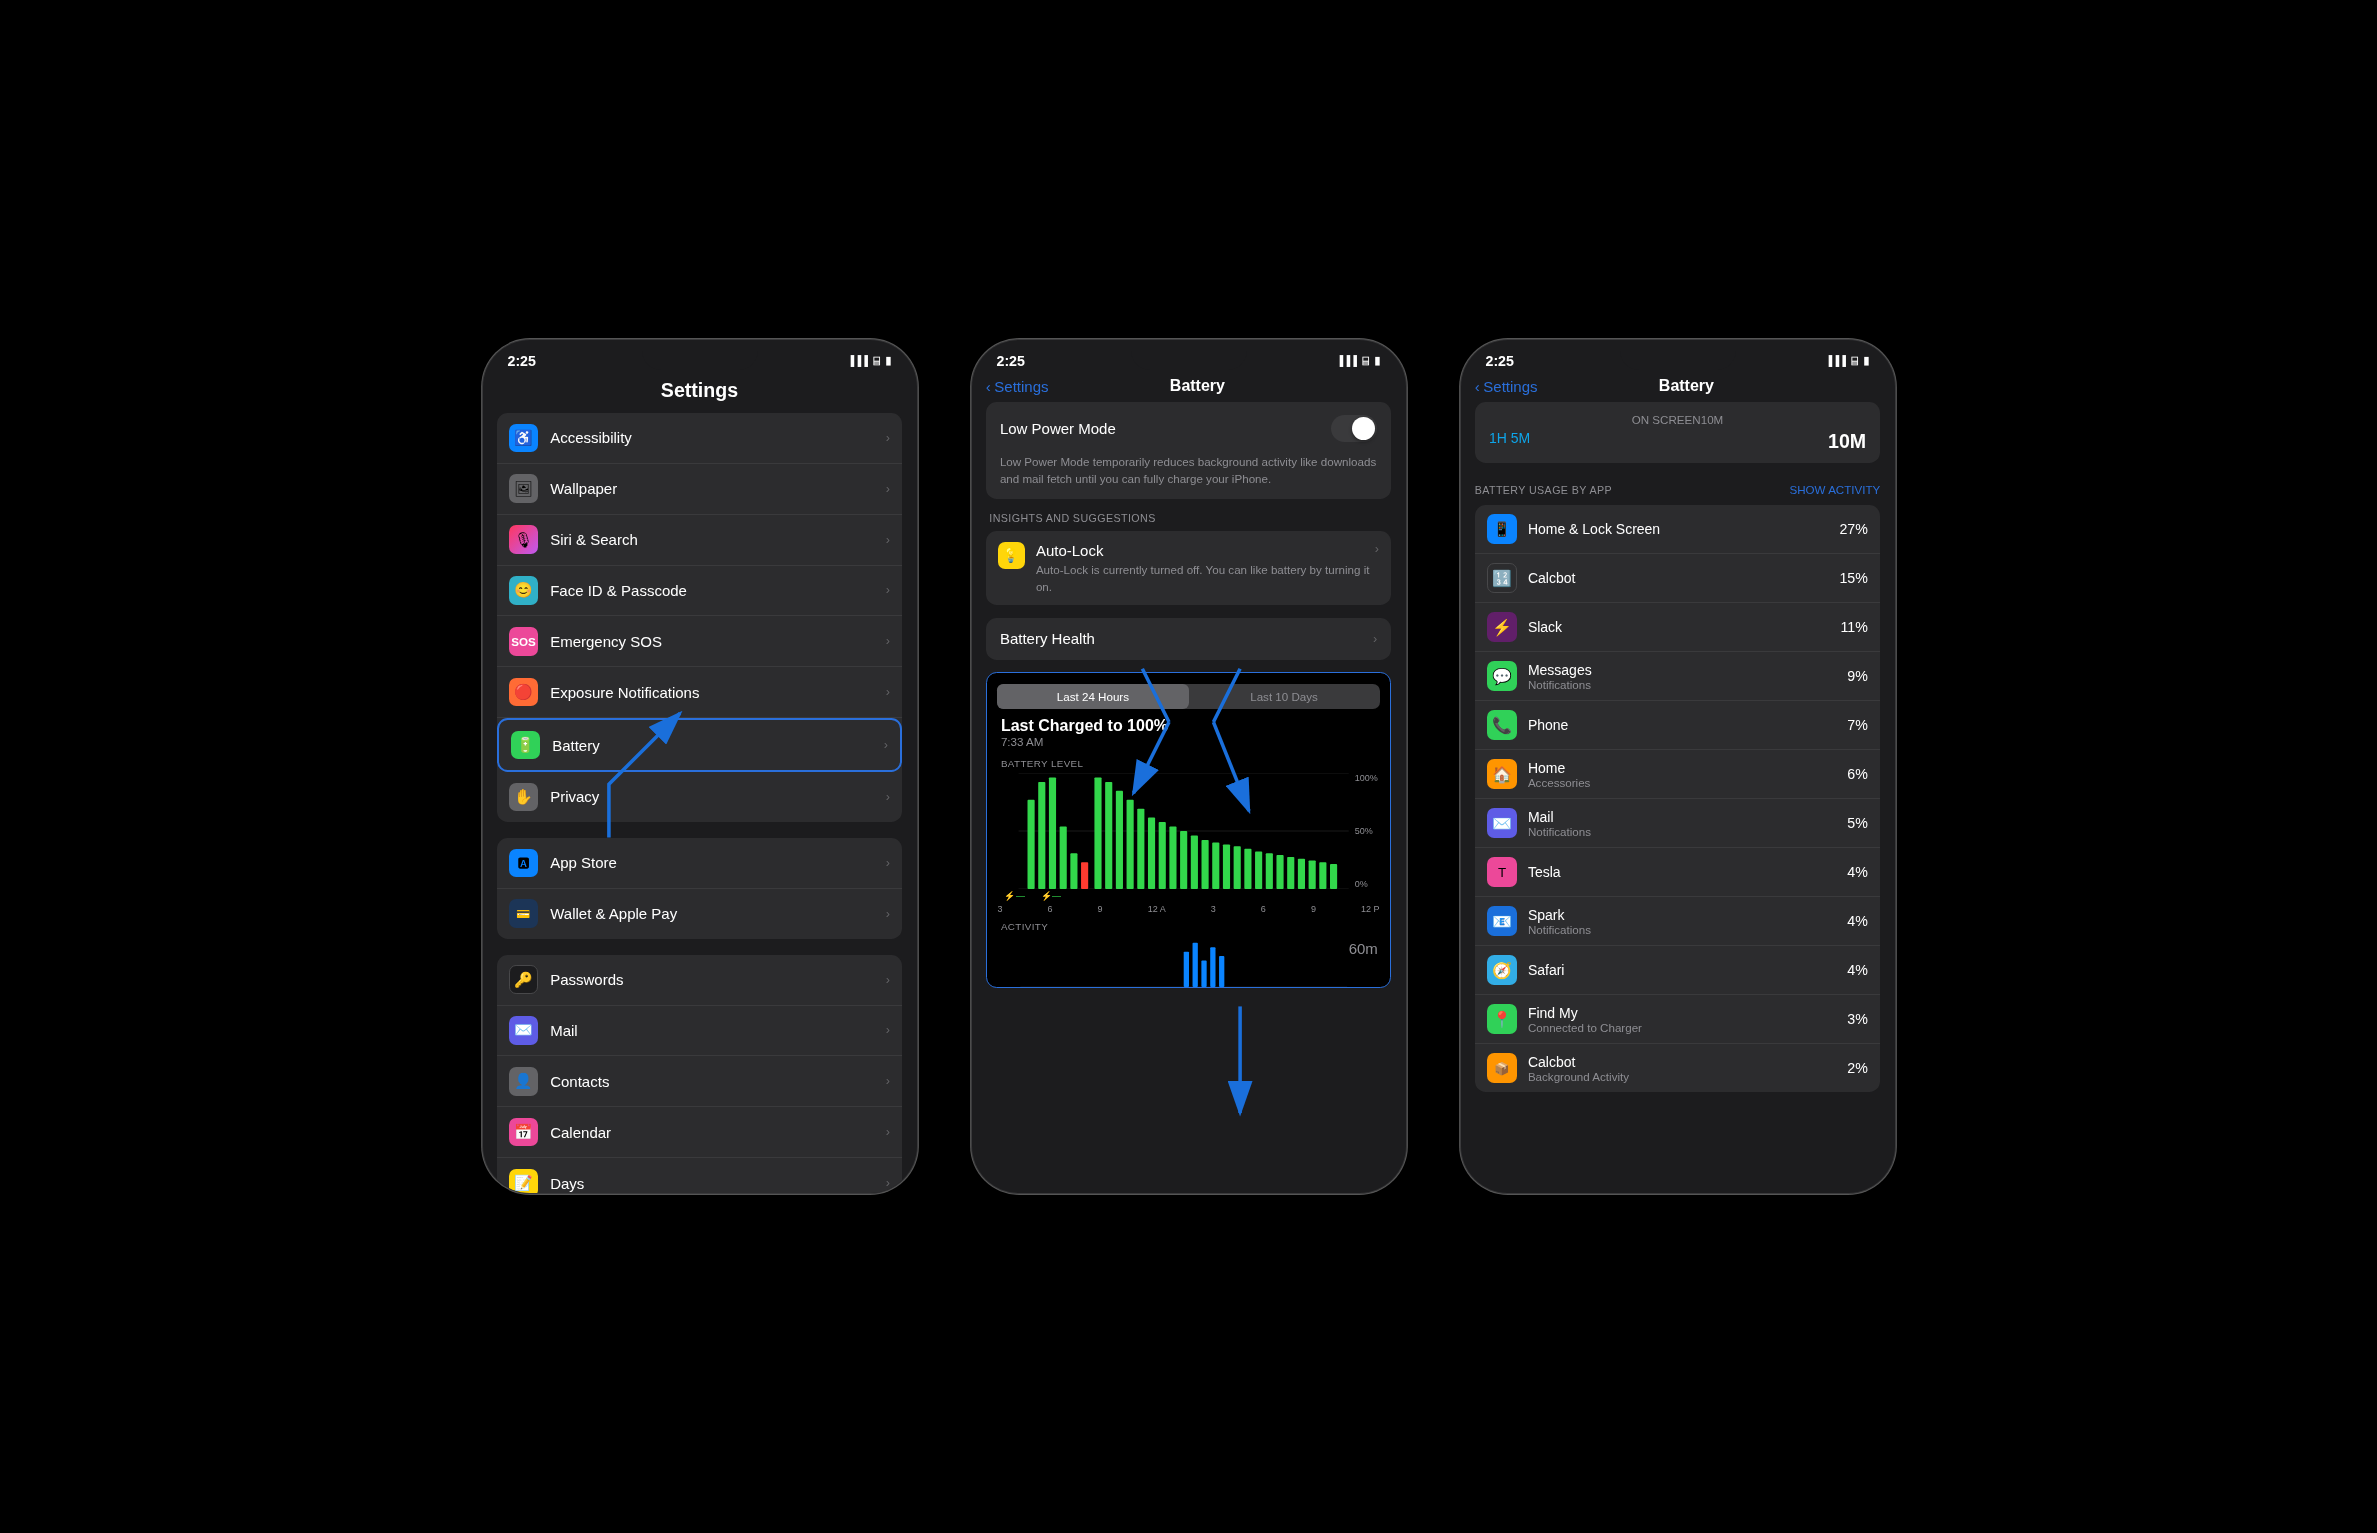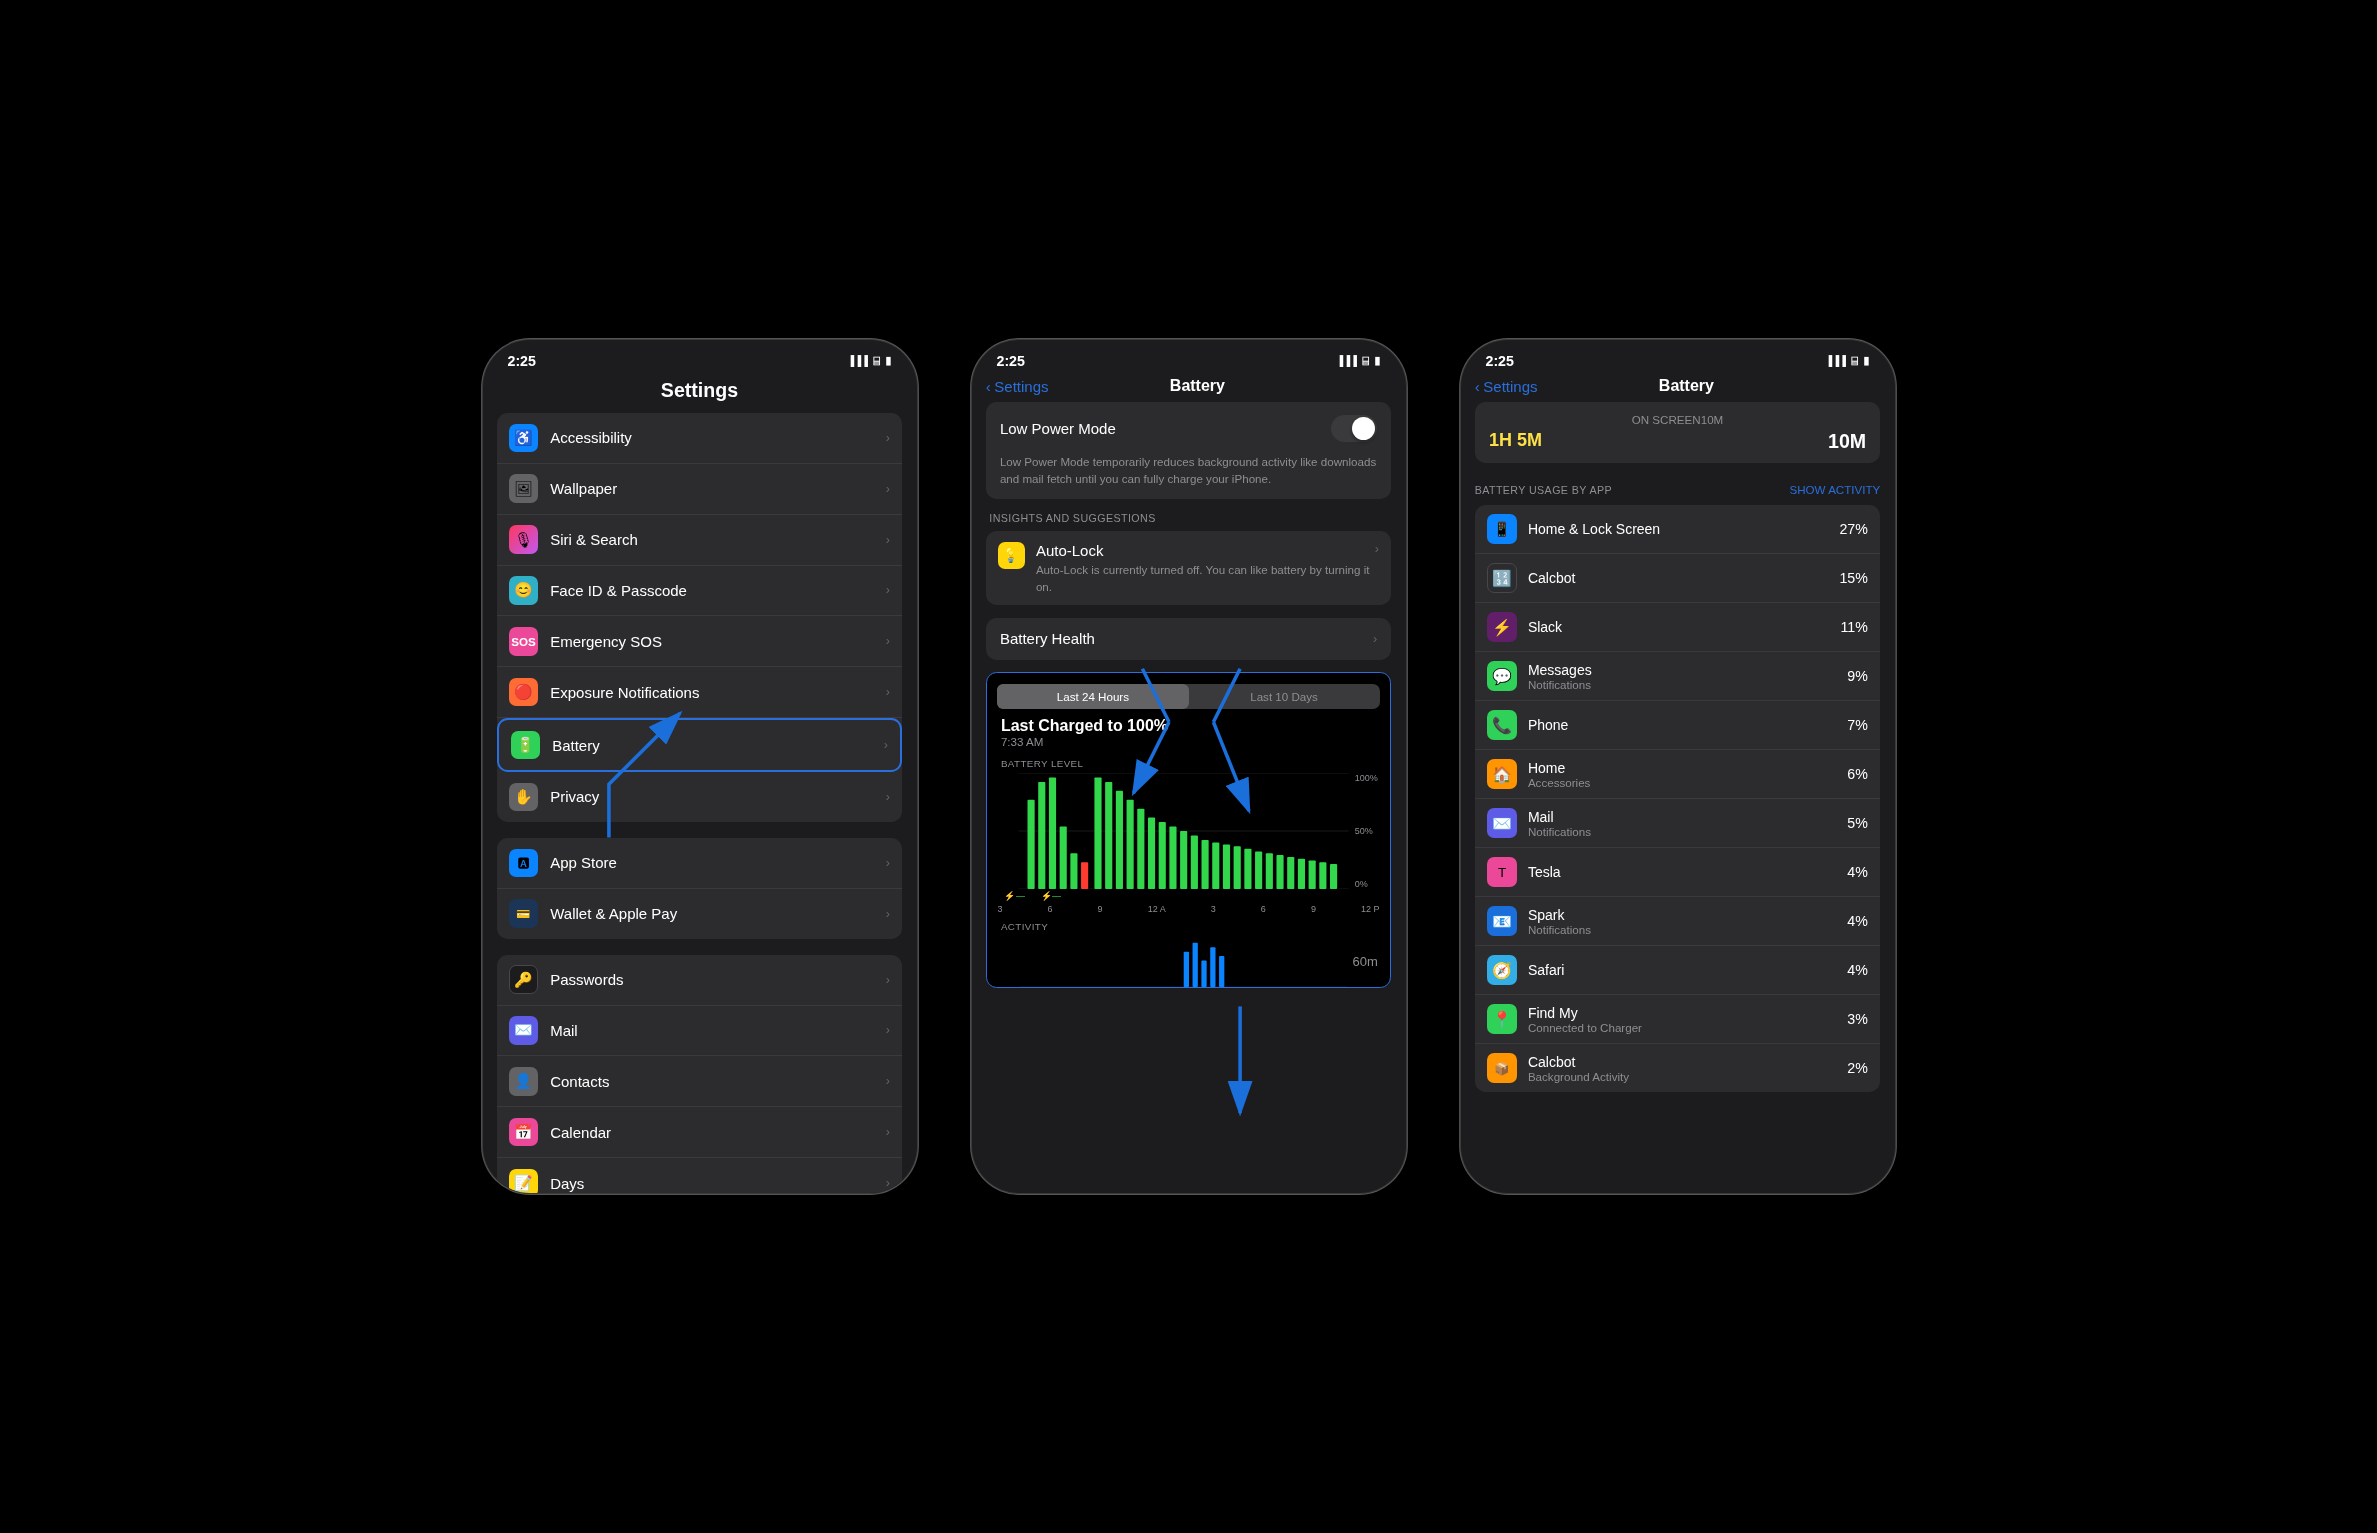--- a/index.html
+++ b/index.html
@@ -260,22 +260,22 @@
       padding: 5.3px 14.2px 1.8px;
     }
     .activity-area {
       padding: 0 10.7px;
       position: relative;
       height: 53px;
     }
     .activity-y-label {
       position: absolute;
       right: 12.5px;
-      top: 20px;
-      font-size: 13px;
+      top: 6px;
+      font-size: 15px;
       color: #8e8e93;
     }
     .chart-y-labels {
       position: absolute;
       right: 12.5px;
       top: 0;
       display: flex;
       flex-direction: column;
       justify-content: space-between;
       height: 100%;
@@ -644,21 +644,21 @@
     </div>
 
     <div class="usage-content">
 
       <div style="background:#2c2c2e;border-radius:10.7px;padding:10.7px 14.2px;margin-bottom:12.5px;">
         <div style="display:flex;justify-content:center;">
           <span style="color:#8e8e93;font-size:11.6px;">ON SCREEN</span>
           <span style="color:#8e8e93;font-size:11.6px;">10M</span>
         </div>
         <div style="display:flex;justify-content:space-between;margin-top:3.6px;">
-          <span style="color:#fde047;font-size:18px;font-weight:700;">1H 5M</span>
+          <span style="color:#0ea5e9;font-size:14px;font-weight:400;">1H 5M</span>
           <span style="color:#fff;font-size:19.6px;font-weight:600;">10M</span>
         </div>
       </div>
 
       <div class="usage-header-row">
         <span class="usage-header-label">BATTERY USAGE BY APP</span>
         <span class="show-activity">SHOW ACTIVITY</span>
       </div>
 
       <div class="app-usage-group">

